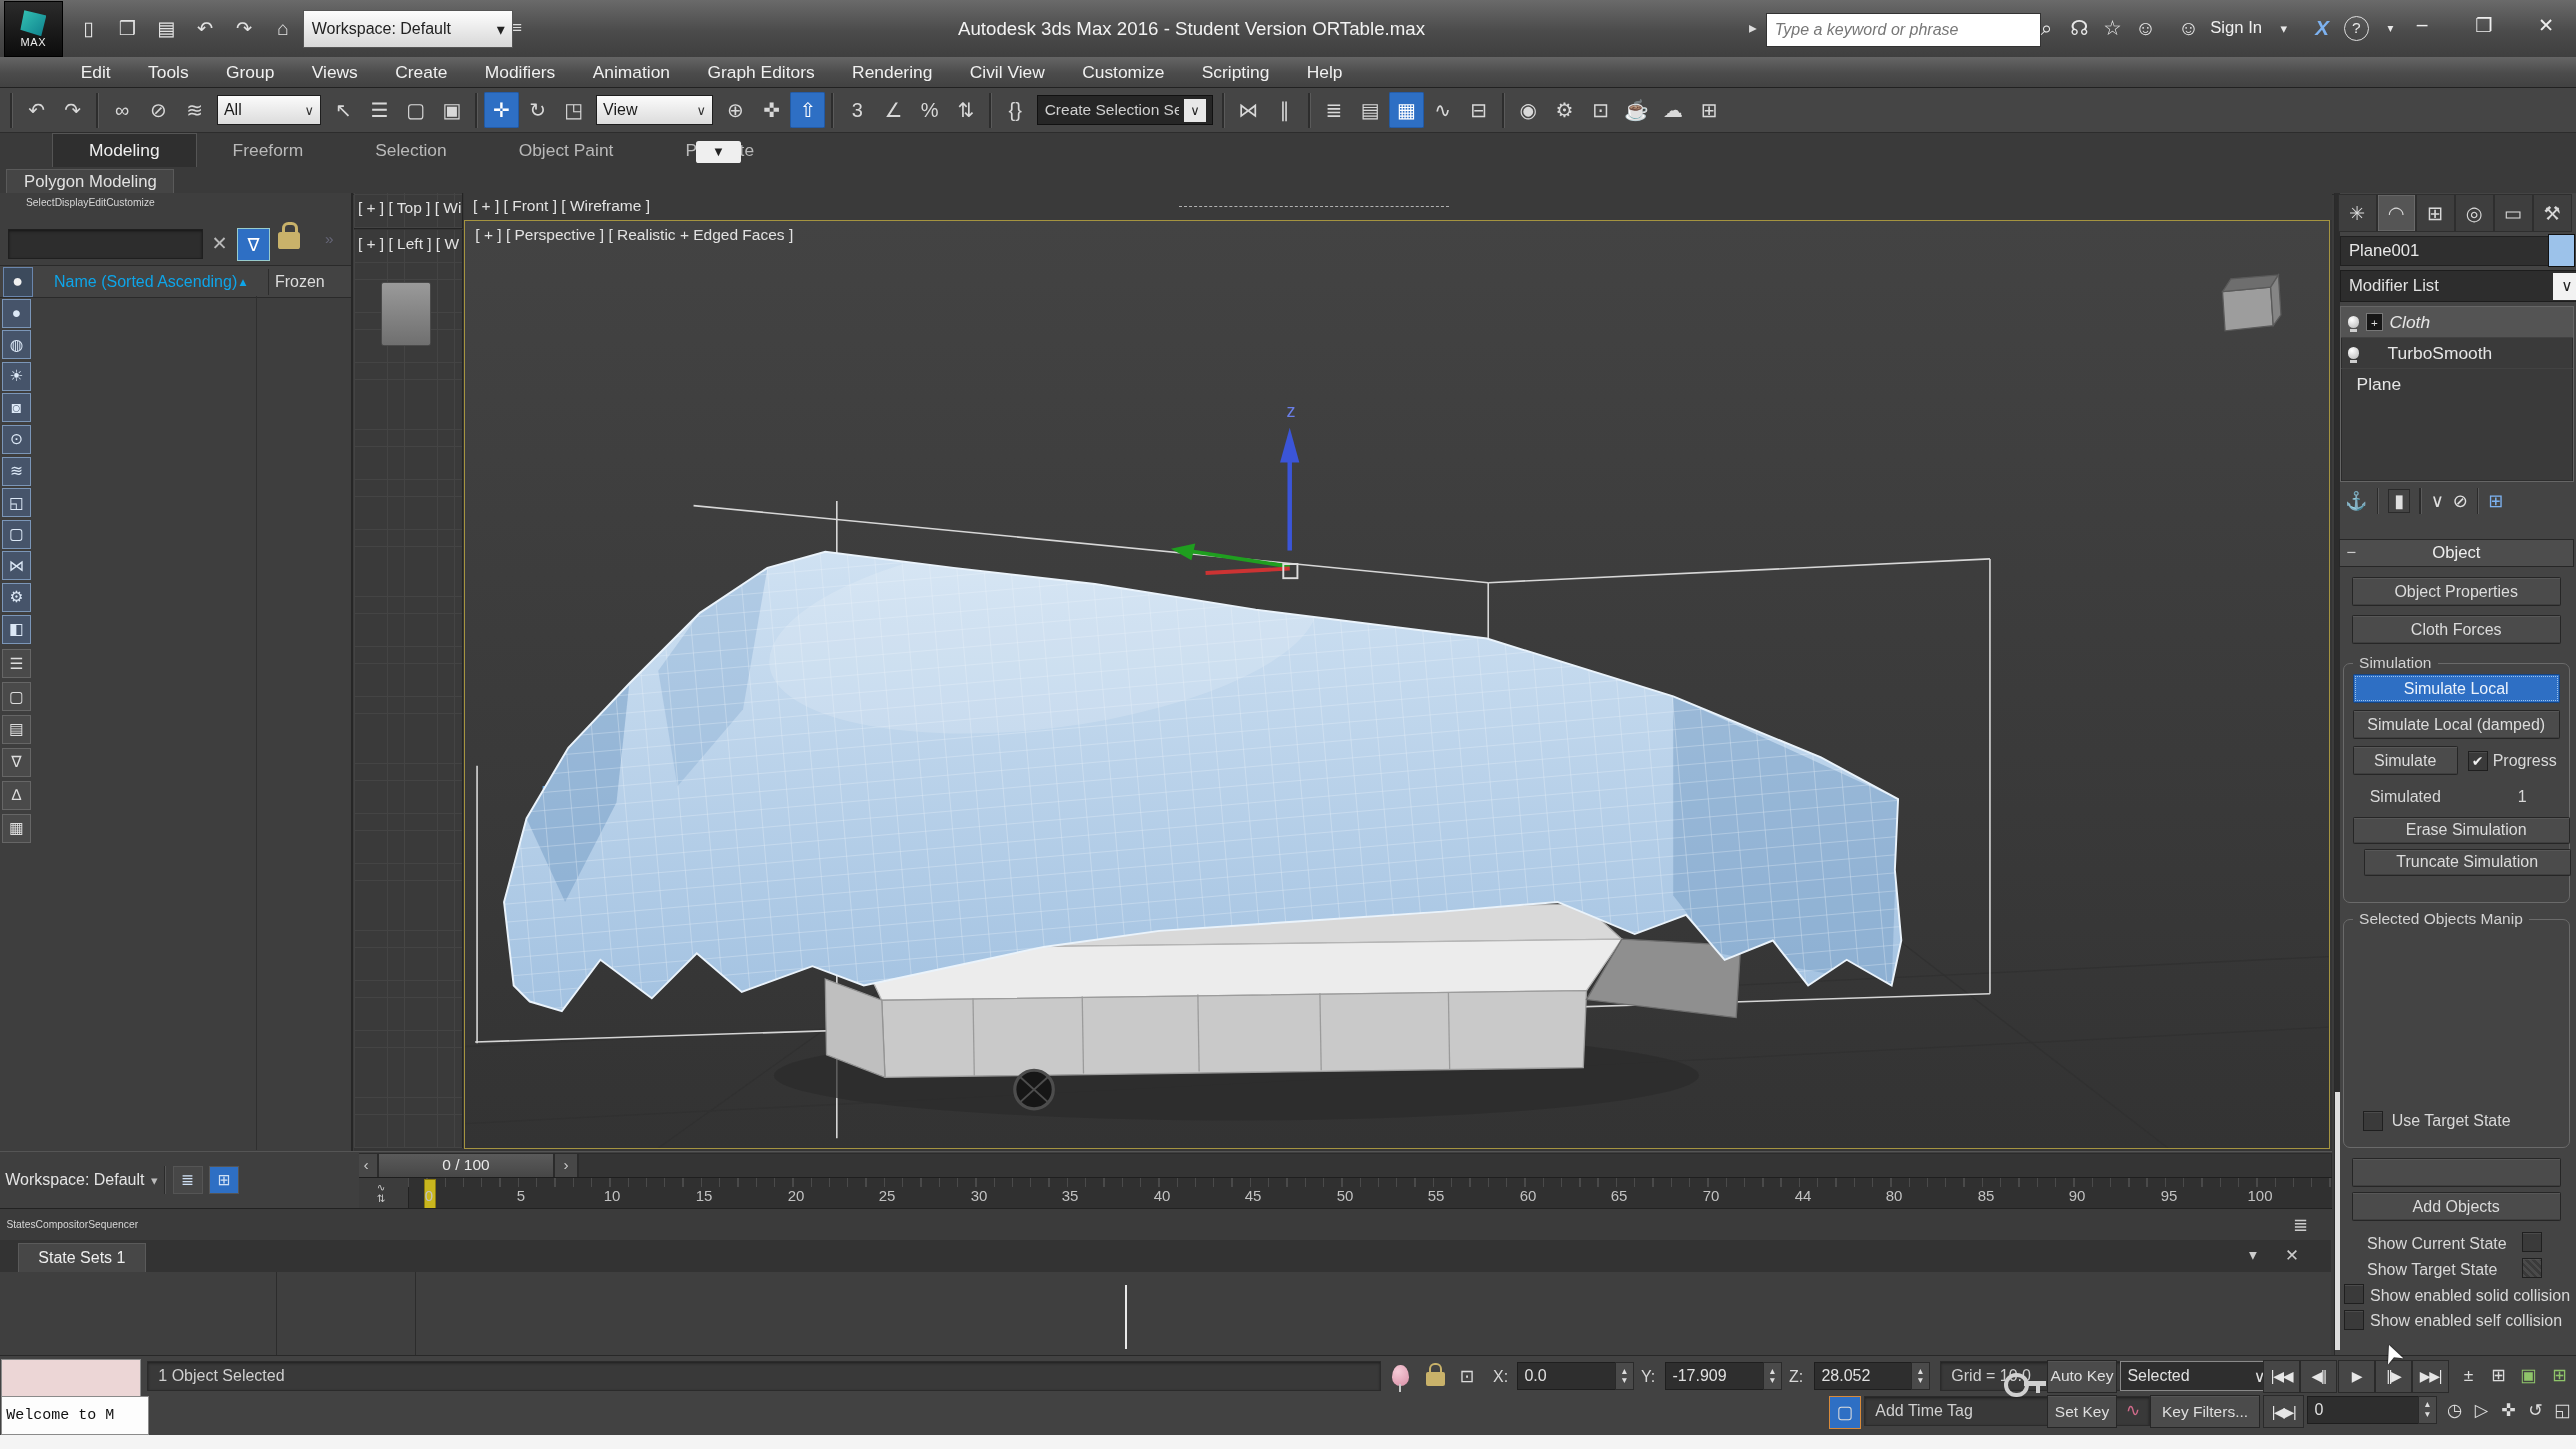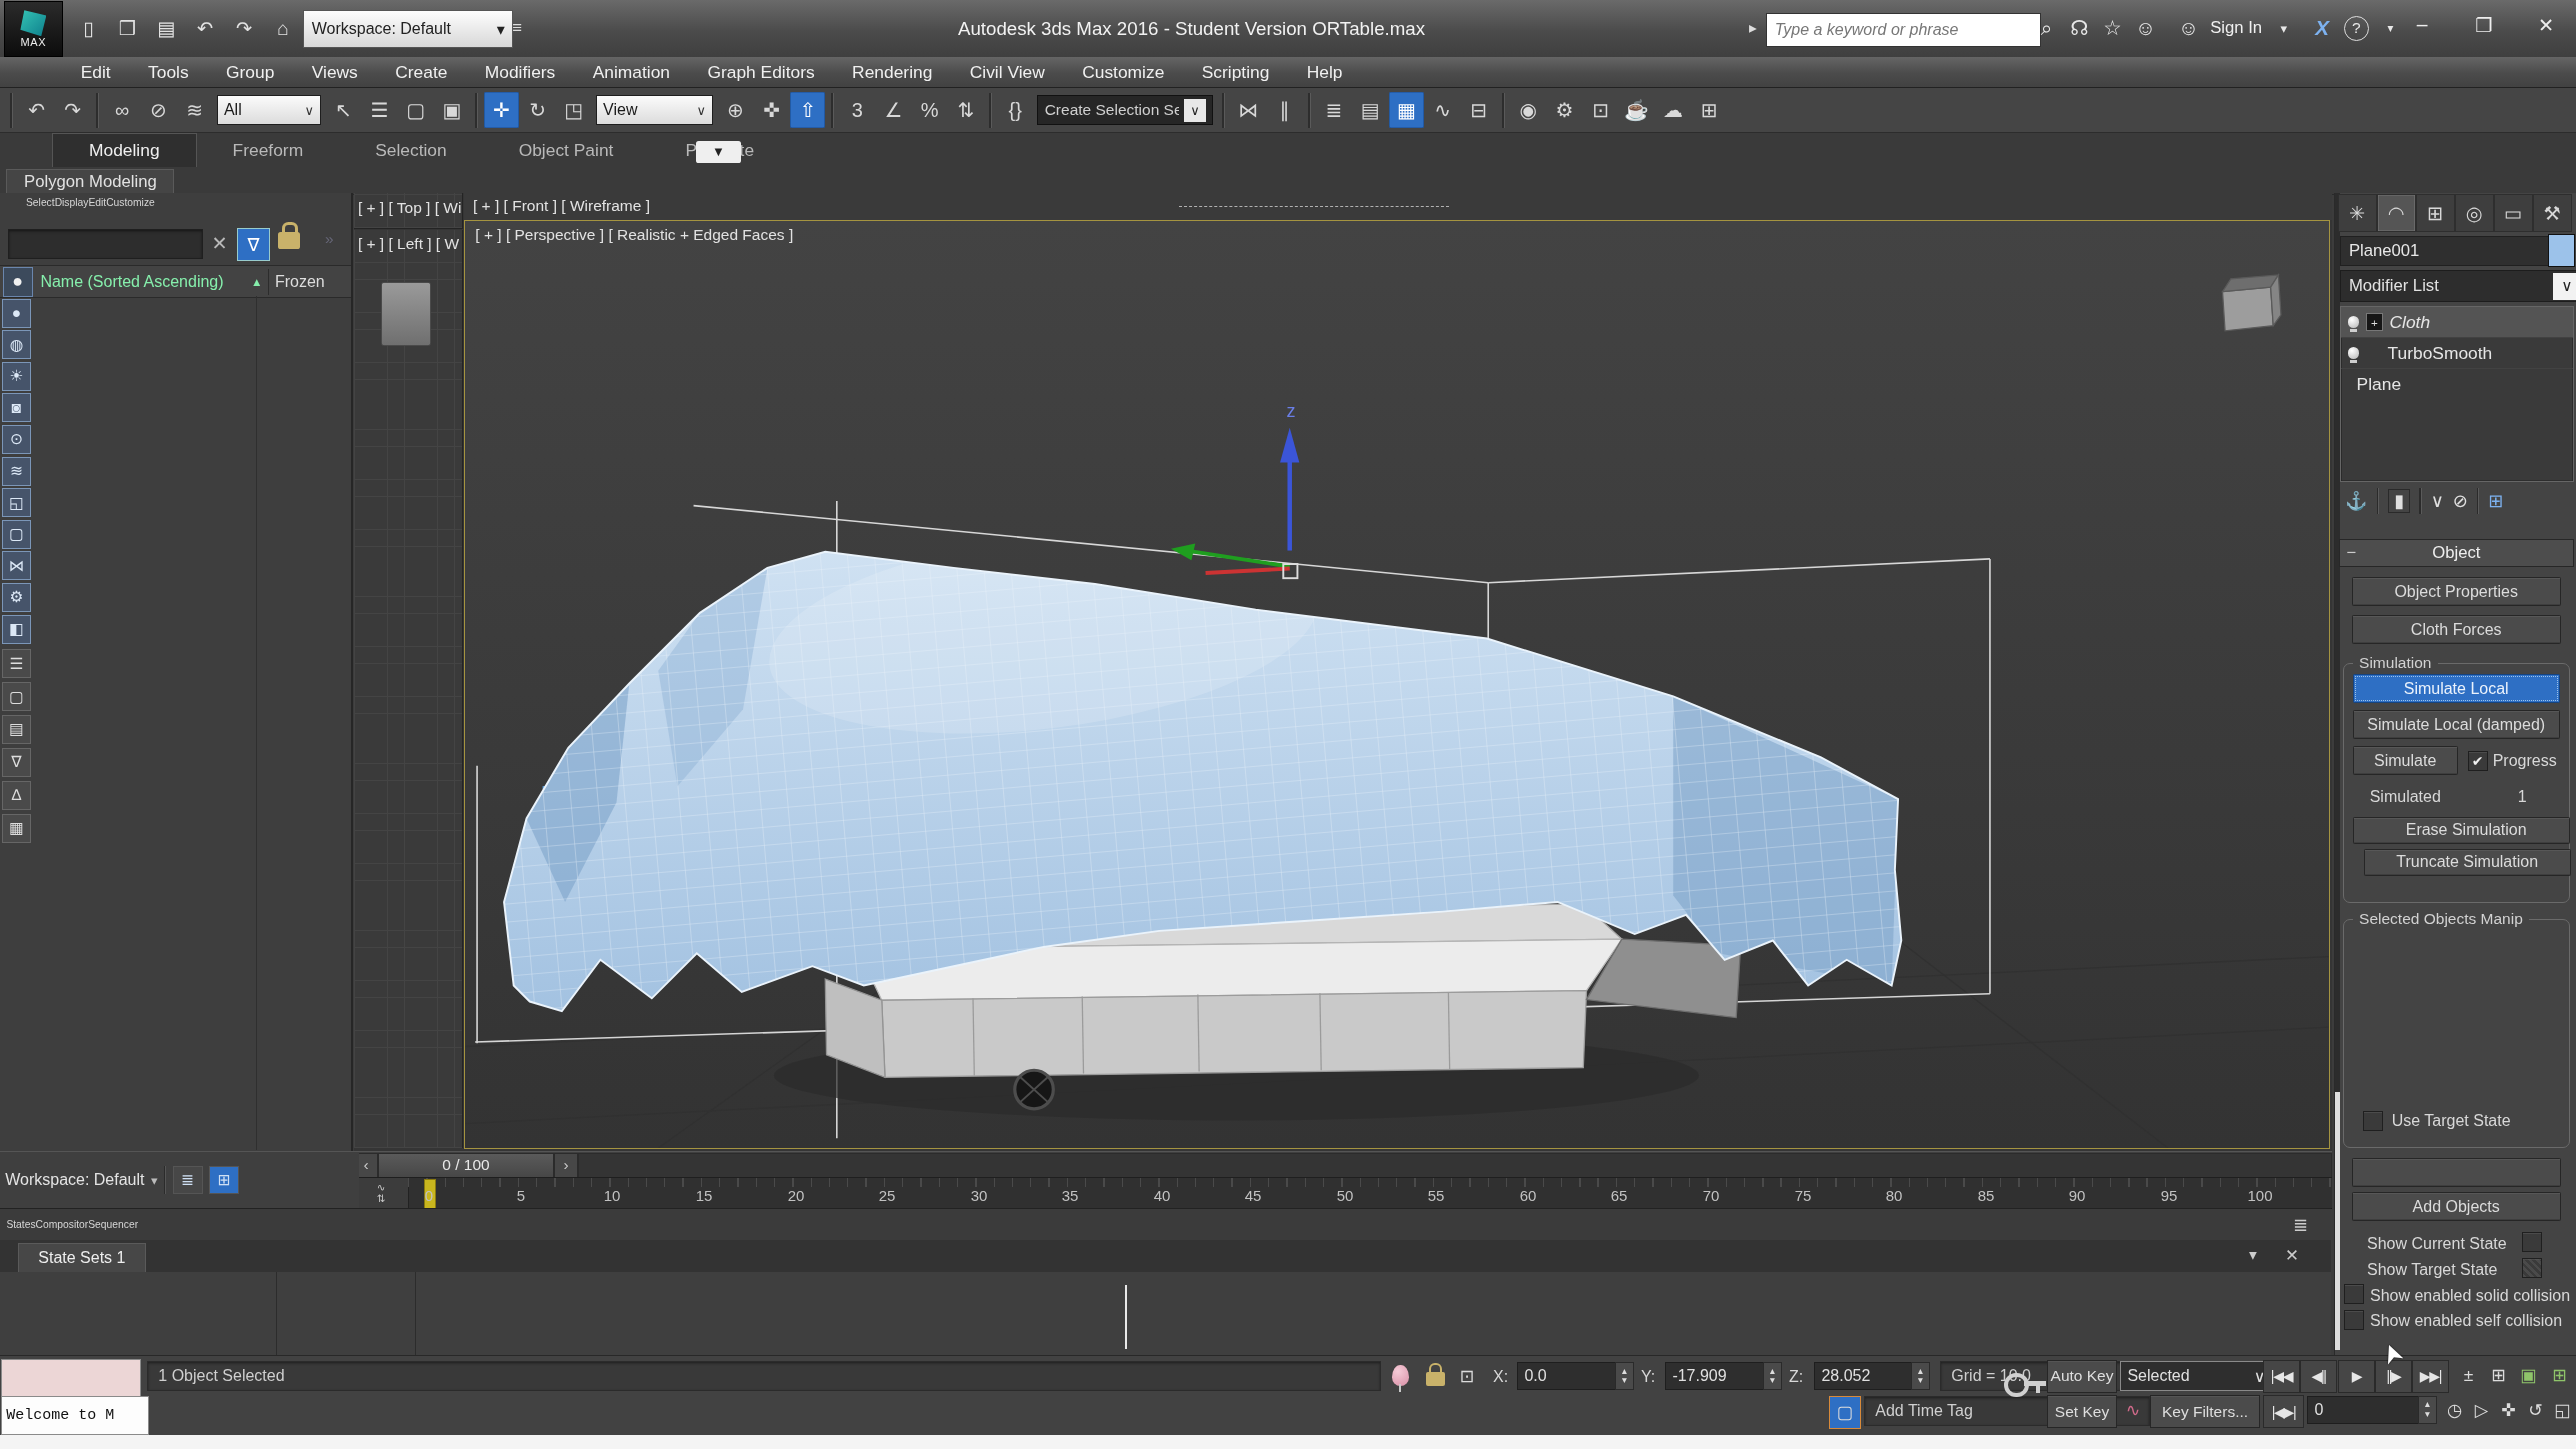--- a/index.html
+++ b/index.html
@@ -44,21 +44,21 @@
   .explorer{left:0;top:193px;width:351px;height:958px;background:#3e3e3e;border-right:2.6px solid #262626;}
   .exmenus{left:26px;top:3.9px;height:28px;display:flex;gap:0;}
   .exsearch{left:7.7px;top:36px;width:193px;height:28px;background:#2d2d2d;border:0.6px solid #1f1f1f;box-shadow:inset 0 1.3px 2.6px rgba(0,0,0,.5);}
   .exclear{left:206px;top:36px;width:27px;height:28px;color:#b9b9b9;font-size:19.3px;display:flex;align-items:center;justify-content:center;}
   .exfilter{left:237px;top:35px;width:31px;height:31px;background:#2e6fc4;border:0.6px solid #9cc;color:#fff;font-size:18px;display:flex;align-items:center;justify-content:center;}
   .exlock{left:278px;top:39px;width:22px;height:16.7px;background:#c9b26a;border-radius:2.6px;}
   .exlock::before{content:"";position:absolute;left:3.9px;top:-10.3px;width:10.3px;height:9px;border:3.2px solid #c9b26a;border-bottom:none;border-radius:6.4px 6.4px 0 0;}
   .exchev{left:325px;top:37px;color:#667;font-size:15.5px;}
   .exhdr{left:0;top:72px;width:351px;height:31px;background:#434343;border-top:0.6px solid #2a2a2a;border-bottom:0.6px solid #2a2a2a;display:flex;align-items:center;}
   .exhdr .sph{width:28px;height:28px;margin:0 2.6px;background:#3c4a5c;border:0.6px solid #6a86ad;color:#f0f0f0;display:flex;align-items:center;justify-content:center;font-size:18px;}
-  .exhdr .ncol{width:222px;height:26px;border-right:1.3px solid #2c2c2c;display:flex;align-items:center;justify-content:space-between;padding:0 5.2px;font-size:16px;color:#86efac;}
+  .exhdr .ncol{width:222px;height:26px;border-right:1.3px solid #2c2c2c;display:flex;align-items:center;justify-content:center;padding:0 5.2px;font-size:16px;color:#0ea5e9;}
   .exhdr .fcol{flex:1;padding:0 6.4px;font-size:16px;color:#ddd;}
   .strip{left:0;top:103px;width:31px;display:flex;flex-direction:column;gap:2.6px;padding-top:2.6px;}
   .strip .ic{width:27px;height:27px;margin-left:1.9px;background:#46546a;border:0.6px solid #7b96b8;color:#dce8f6;display:flex;align-items:center;justify-content:center;font-size:15.5px;}
   .strip2{left:0;top:451px;width:31px;display:flex;flex-direction:column;gap:3.9px;padding-top:5.2px;}
   .strip2 .ic{width:27px;height:27px;margin-left:1.9px;background:#4a4a4a;border:0.6px solid #666;color:#ddd;display:flex;align-items:center;justify-content:center;font-size:15.5px;}
   .excoldiv{left:256px;top:103px;width:1.3px;height:854px;background:#2f2f2f;}
   
   .vpzone{left:354px;top:193px;width:1978px;height:958px;background:#353535;}
   .gridbg{background-color:#3a3a3a;background-image:repeating-linear-gradient(0deg,#444 0 0.6px,transparent 0.6px 16.7px),repeating-linear-gradient(90deg,#444 0 0.6px,transparent 0.6px 16.7px);}
   .vplabel{font-size:15.5px;color:#e2e2e2;white-space:nowrap;}
@@ -549,21 +549,21 @@
         <span class="tick" style="left: 533px;">25</span>
         <span class="tick" style="left: 625px;">30</span>
         <span class="tick" style="left: 716px;">35</span>
         <span class="tick" style="left: 808px;">40</span>
         <span class="tick" style="left: 899px;">45</span>
         <span class="tick" style="left: 991px;">50</span>
         <span class="tick" style="left: 1082px;">55</span>
         <span class="tick" style="left: 1174px;">60</span>
         <span class="tick" style="left: 1265px;">65</span>
         <span class="tick" style="left: 1357px;">70</span>
-        <span class="tick" style="left: 1449px;">75</span>
+        <span class="tick" style="left: 1449px;">44</span>
         <span class="tick" style="left: 1540px;">80</span>
         <span class="tick" style="left: 1632px;">85</span>
         <span class="tick" style="left: 1723px;">90</span>
         <span class="tick" style="left: 1815px;">95</span>
         <span class="tick" style="left: 1906px;">100</span>
       </div>
   </div>
 
   <div class="r wsrow">
     <span class="lbl">Workspace: Default</span>

